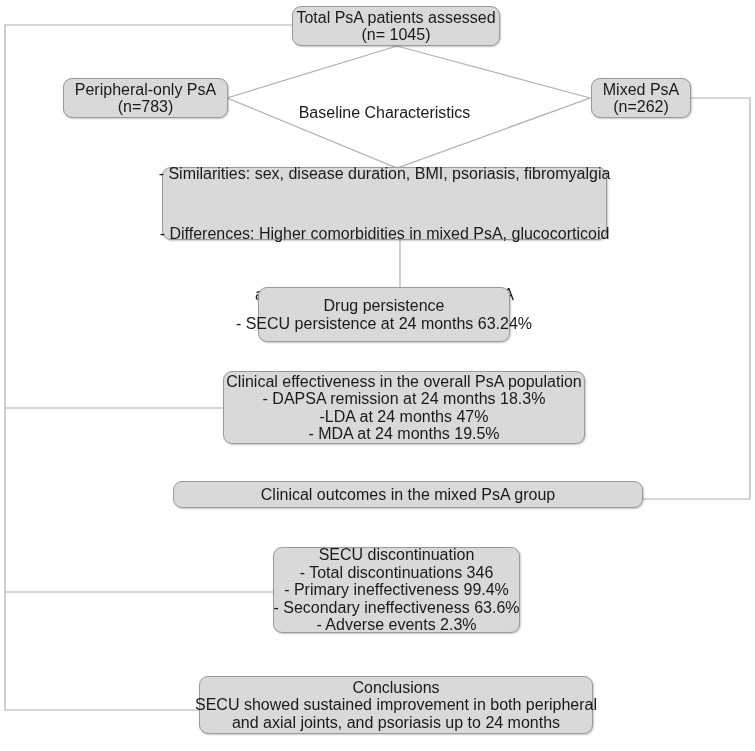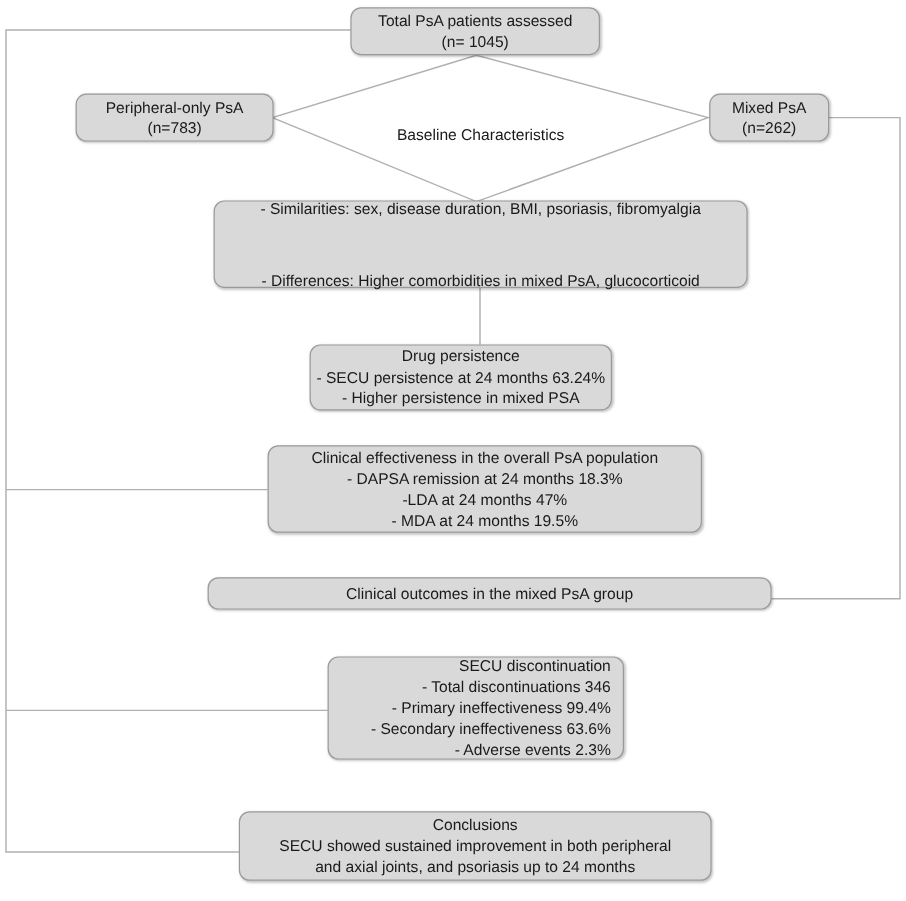--- a/index.html
+++ b/index.html
@@ -31,21 +31,21 @@
     background: #d9d9d9;
     border: 1px solid #9a9a9a;
     border-radius: 9px;
     box-shadow: 1px 1px 2px rgba(0,0,0,0.22);
     display: flex;
     flex-direction: column;
     align-items: center;
     justify-content: center;
     text-align: center;
     color: #1a1a1a;
-    font-size: 13px;
+    font-size: 16px;
     line-height: 17.5px;
     padding: 4px 10px;
     white-space: nowrap;
   }
   .node .line {
     display: block;
   }
 </style>
 </head>
 <body>
@@ -67,41 +67,40 @@
         <span class="line">(n= 1045)</span>
       </div>
       <div class="node" style="left: 63px; top: 78px; width: 165px; height: 40px;">
         <span class="line">Peripheral-only PsA</span>
         <span class="line">(n=783)</span>
       </div>
       <div class="node" style="left: 591px; top: 78px; width: 100px; height: 40px;">
         <span class="line">Mixed PsA</span>
         <span class="line">(n=262)</span>
       </div>
-      <div class="node" style="left: 178px; top: 167px; width: 445px; height: 73px; gap: 43px;">
+      <div class="node" style="left: 162px; top: 167px; width: 445px; height: 73px; gap: 43px;">
         <span class="line">Baseline Characteristics</span>
         <span class="line">- Similarities: sex, disease duration, BMI, psoriasis, fibromyalgia</span>
         <span class="line">- Differences: Higher comorbidities in mixed PsA, glucocorticoid</span>
         <span class="line">and cDMARDs use higher in perPsA</span>
       </div>
       <div class="node" style="left: 258px; top: 287px; width: 252px; height: 55px;">
         <span class="line">Drug persistence</span>
         <span class="line">- SECU persistence at 24 months 63.24%</span>
-        <span class="line">- Higher persistence in mixed PSA</span>
       </div>
       <div class="node" style="left: 223px; top: 371px; width: 362px; height: 73px;">
         <span class="line">Clinical effectiveness in the overall PsA population</span>
         <span class="line">- DAPSA remission at 24 months 18.3%</span>
         <span class="line">-LDA at 24 months 47%</span>
         <span class="line">- MDA at 24 months 19.5%</span>
       </div>
       <div class="node" style="left: 173px; top: 481px; width: 470px; height: 27px; gap: 43px;">
         <span class="line">Clinical outcomes in the mixed PsA group</span>
       </div>
-      <div class="node" style="left: 273px; top: 547px; width: 247px; height: 86px; align-items: flex-end;">
+      <div class="node" style="left: 273px; top: 547px; width: 247px; height: 86px;">
         <span class="line">SECU discontinuation</span>
         <span class="line">- Total discontinuations 346</span>
         <span class="line">- Primary ineffectiveness 99.4%</span>
         <span class="line">- Secondary ineffectiveness 63.6%</span>
         <span class="line">- Adverse events 2.3%</span>
       </div>
       <div class="node" style="left: 199px; top: 676px; width: 394px; height: 58px;">
         <span class="line">Conclusions</span>
         <span class="line">SECU showed sustained improvement in both peripheral</span>
         <span class="line">and axial joints, and psoriasis up to 24 months</span>

